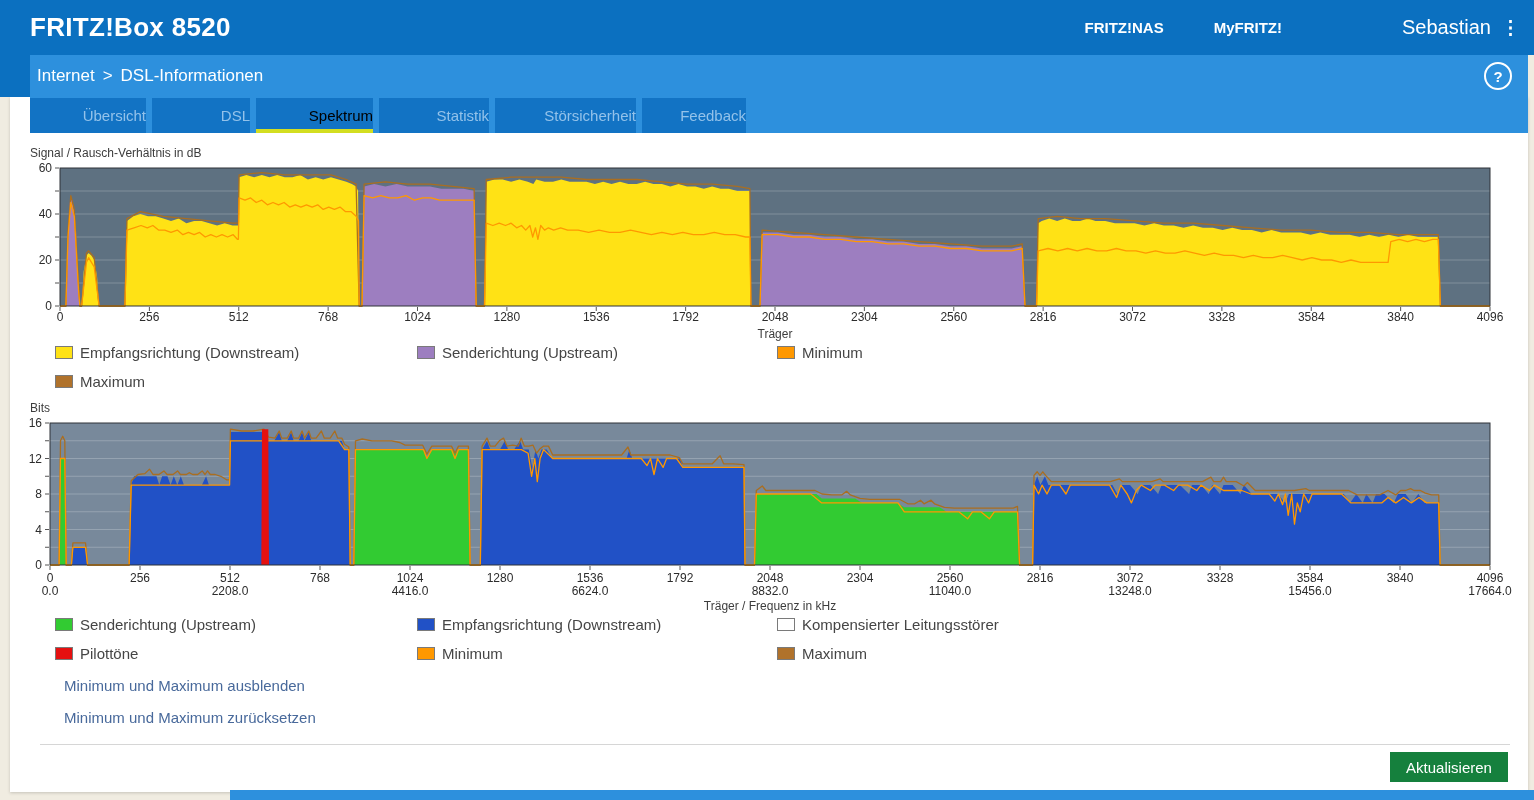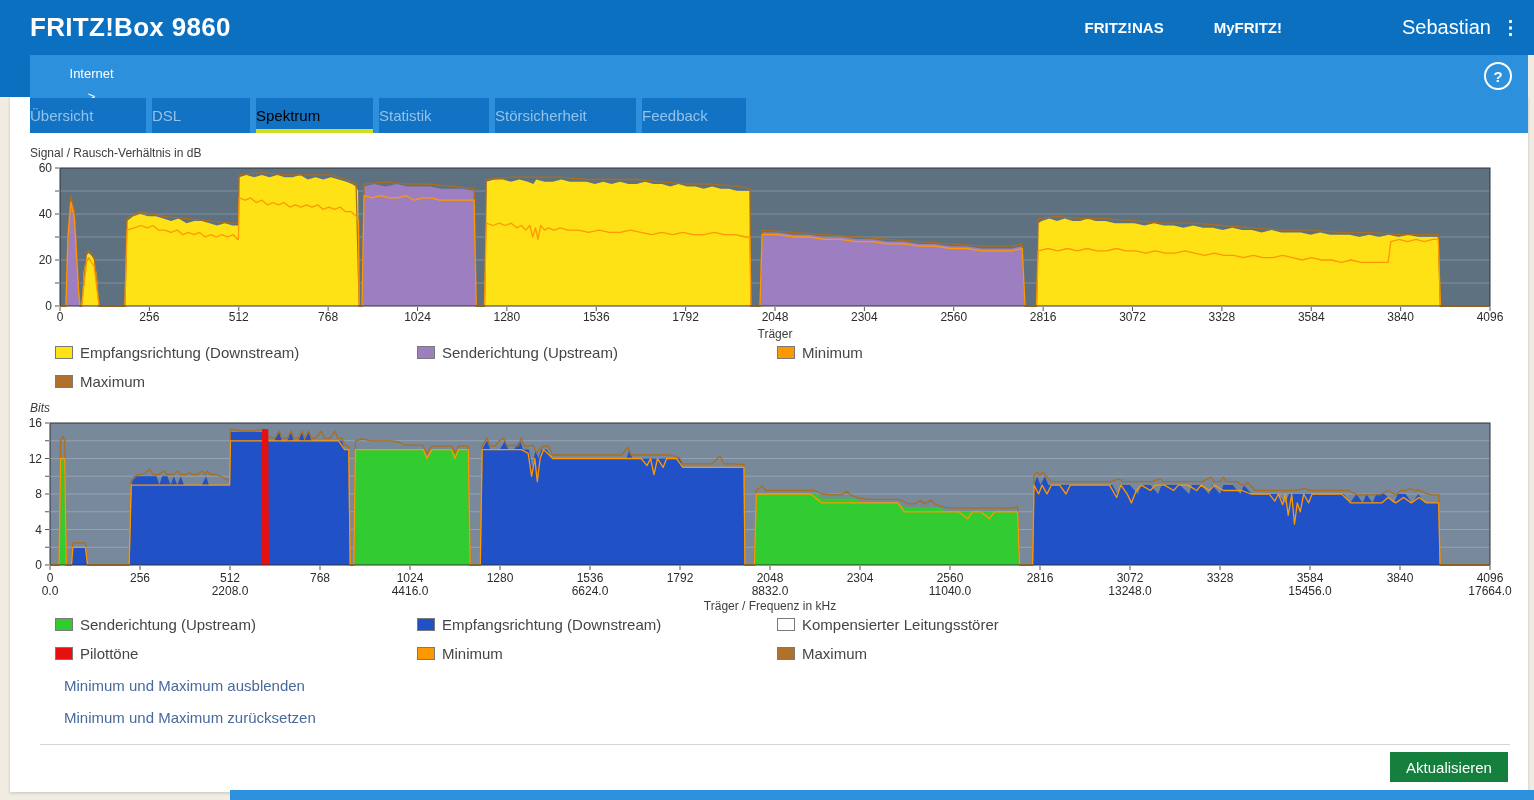--- a/index.html
+++ b/index.html
@@ -7,32 +7,32 @@
   .header{position:absolute;left:0;top:0;width:1534px;height:55px;background:#0b70c0;display:flex;align-items:center;z-index:5;}
   .brand{color:#fff;font-size:26px;font-weight:bold;margin-left:30px;letter-spacing:.3px;}
   .hnav{margin-left:auto;display:flex;align-items:center;gap:50px;padding-right:14px;color:#fff;}
   .navlink{font-size:15px;font-weight:600;cursor:pointer;}
   .user-group{display:flex;align-items:center;gap:10px;margin-left:70px;}
   .user{font-size:20px;}
   .dots{font-size:19px;font-weight:bold;cursor:pointer;line-height:1;}
   .darknotch{position:absolute;left:0;top:55px;width:30px;height:42px;background:#0b70c0;z-index:4;}
   .card{position:absolute;left:10px;top:97px;width:1518px;height:695px;background:#ffffff;box-shadow:0 1px 3px rgba(0,0,0,.18);z-index:1;}
   .bluebar{position:absolute;left:30px;top:55px;width:1498px;height:78px;background:#2d90dd;z-index:4;}
-  .breadcrumb{position:absolute;left:7px;top:11px;color:#fff;font-size:13px;display:flex;gap:8px;align-items:center;flex-direction:column;}
+  .breadcrumb{position:absolute;left:7px;top:11px;color:#fff;font-size:17px;display:flex;gap:8px;align-items:center;}
   .help{position:absolute;right:16px;top:7px;width:24px;height:24px;border:2px solid #fff;border-radius:50%;color:#fff;font-weight:bold;font-size:15px;display:flex;align-items:center;justify-content:center;cursor:pointer;}
   .tabs{position:absolute;left:0;bottom:0;display:flex;gap:6px;}
-  .tab{height:35px;background:#1273c4;color:#93c2ea;font-size:15px;display:flex;align-items:center;justify-content:flex-start;position:relative;cursor:pointer;}
+  .tab{height:35px;background:#1273c4;color:#93c2ea;font-size:15px;display:flex;align-items:center;justify-content:flex-end;position:relative;cursor:pointer;}
   .tab:nth-child(1){width:116px;}.tab:nth-child(2){width:98px;}.tab:nth-child(3){width:117px;}
   .tab:nth-child(4){width:110px;}.tab:nth-child(5){width:141px;}.tab:nth-child(6){width:104px;}
   .tab.active{color:#000000;}
   .tab .underline{display:none;}
   .tab.active .underline{display:block;position:absolute;left:0;bottom:0;width:100%;height:4px;background:#d3de20;}
   .chart-label{position:absolute;font-size:12px;color:#3c3c3c;z-index:2;}
   #snr-label{left:30px;top:146px;}
-  #bits-label{left:30px;top:401px;font-style:italic;}
+  #bits-label{left:30px;top:401px;}
   svg.chart{position:absolute;left:0;pointer-events:none;z-index:2;}
   #svg-snr{top:140px;}
   #svg-bits{top:395px;}
   .legend{position:absolute;left:55px;display:grid;grid-template-columns:362px 360px 430px;row-gap:9px;z-index:3;}
   #legend-snr{top:342px;}
   #legend-bits{top:614px;}
   .legend-item{display:flex;align-items:center;height:20px;}
   .swatch{width:18px;height:13px;border:1px solid #7a7a7a;margin-right:7px;flex:none;box-sizing:border-box;}
   .legend-item .lbl{font-size:15px;color:#454545;}
   .link{position:absolute;left:64px;font-size:15px;color:#48699b;cursor:pointer;z-index:3;}
@@ -43,21 +43,21 @@
   .bottom-strip{position:absolute;left:230px;top:790px;width:1304px;height:10px;background:#2d90dd;z-index:5;}
 </style>
 </head>
 <body>
 
 <div id="page">
 
   <div class="card"></div>
 
   <div class="header">
-    <div class="brand">FRITZ!Box 9860</div>
+    <div class="brand">FRITZ!Box 8520</div>
     <div class="hnav">
       <span class="navlink">FRITZ!NAS</span>
       <span class="navlink">MyFRITZ!</span>
       <span class="user-group">
         <span class="user">Sebastian</span>
         <span class="dots">⋮</span>
       </span>
     </div>
   </div>
 

